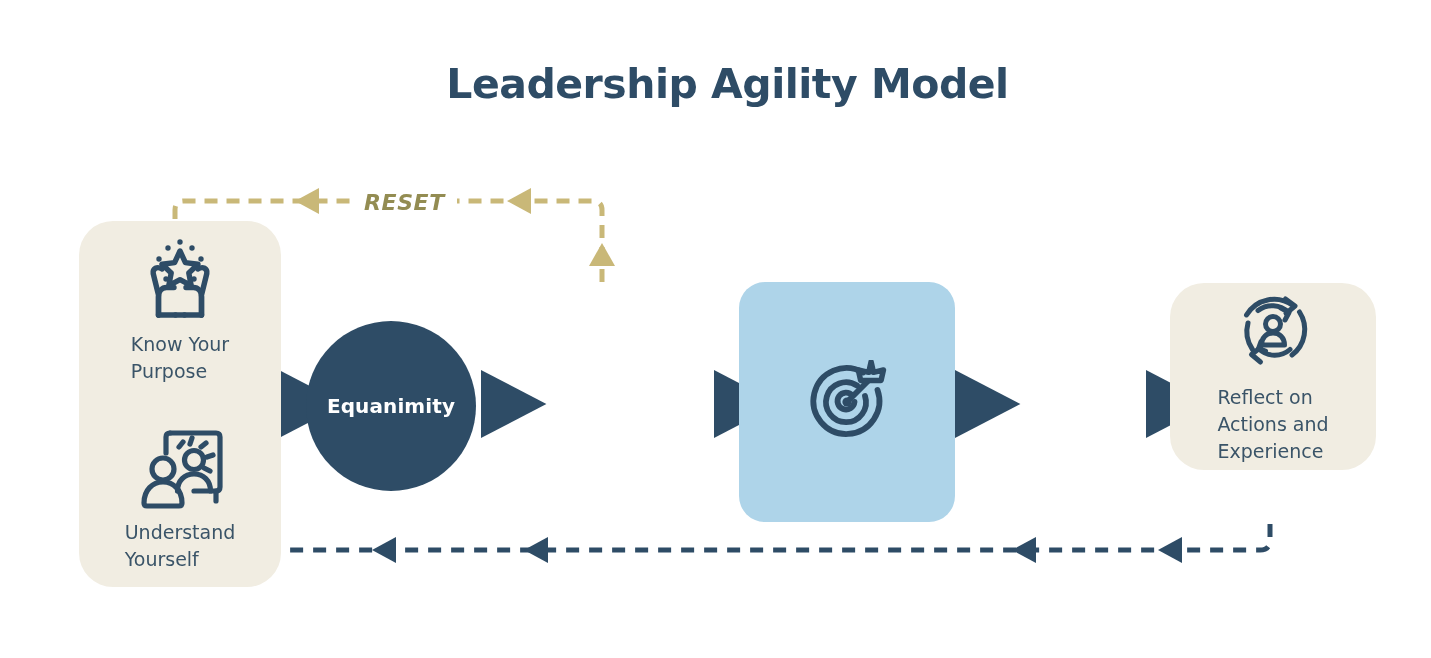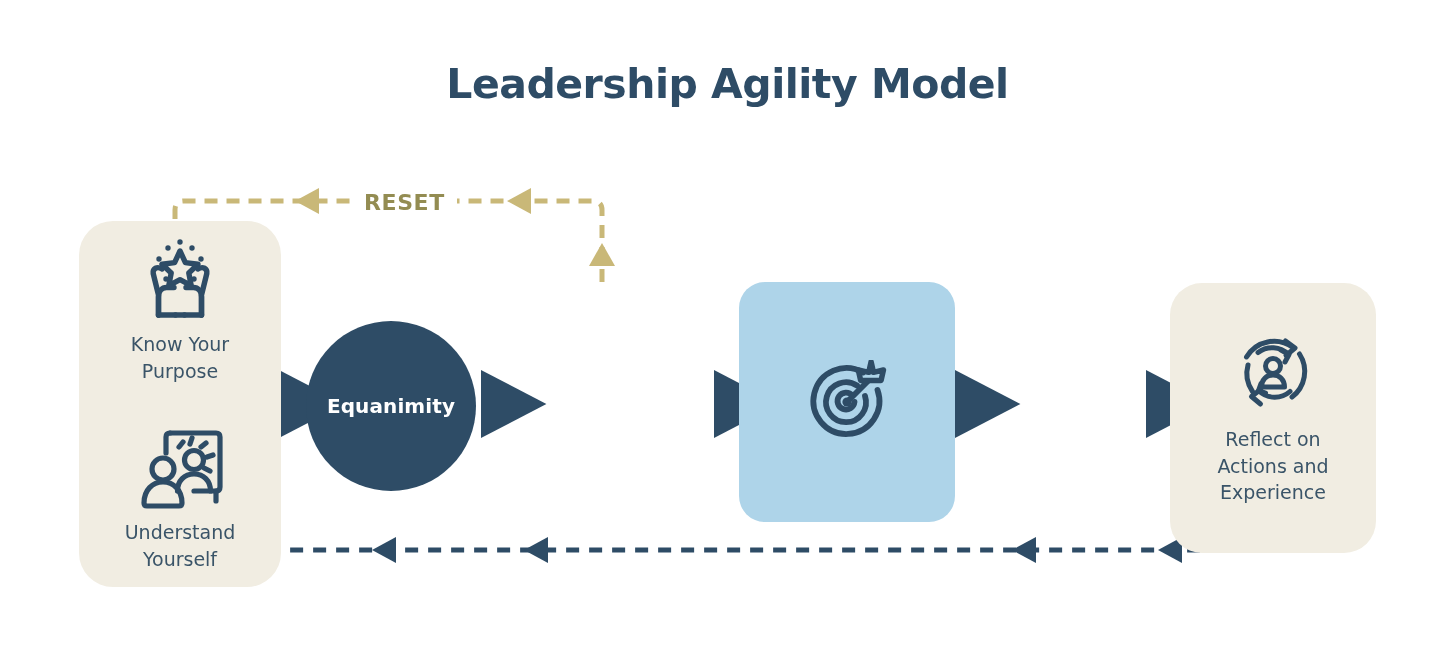--- a/index.html
+++ b/index.html
@@ -94,36 +94,36 @@
     align-items: center;
   }
 
   .icon-wrap {
     display: block;
     line-height: 0;
   }
 
   .node-label {
     margin-top: 10px;
-    text-align: center;
     color: #3A5468;
     font-size: 19px;
     line-height: 1.42;
     font-weight: 400;
     font-family: "DejaVu Sans", "Liberation Sans", sans-serif;
     white-space: pre-line;
   }
 
   
   .loop-caption {
     position: absolute;
     font-weight: 800;
     font-family: "DejaVu Sans", "Liberation Sans", sans-serif;
     background: #ffffff;
     white-space: nowrap;
+    font-style: italic;
   }
   .caption-reset {
     color: #938C52;
     font-size: 22px;
     letter-spacing: 0.6px;
     padding: 0 12px;
   }
   .caption-growth {
     color: #2E4C66;
     font-size: 22px;
@@ -270,21 +270,21 @@
           <path d="M42 42 L63 21"></path>
 
           <path d="M63 21 L60.5 10 L71.5 12.5 L74 1.5 L76.5 12.5 L87 10 L84.5 21 Z" transform="translate(-8,-0.5) scale(0.95) translate(4,1)"></path>
         </g>
         <circle cx="42" cy="42" r="4.6" fill="#2E4C66"></circle>
       </svg>
     </span>
   </div>
 
 
-  <div class="node card-cream" style="left:1158px; top:283px; width:206px; height:270px;border-radius:32px;">
+  <div class="node card-cream" style="left:1158px; top:283px; width:206px; height:187px;">
     <span class="icon-wrap">
       <svg width="86" height="86" viewBox="0 0 86 86">
         <g fill="none" stroke="#2E4C66" stroke-width="5" stroke-linecap="round" stroke-linejoin="round">
 
           <path d="M16.5 27 A32 32 0 0 1 63 17.5"></path>
           <path d="M69.5 24 A32 32 0 0 1 62 67"></path>
           <path d="M22.5 61.5 A32 32 0 0 1 18 35"></path>
 
           <path d="M55.5 11 L65 18 L56 25.5"></path>
           <path d="M30.5 74 L21.5 66.5 L30.5 59.5"></path>

